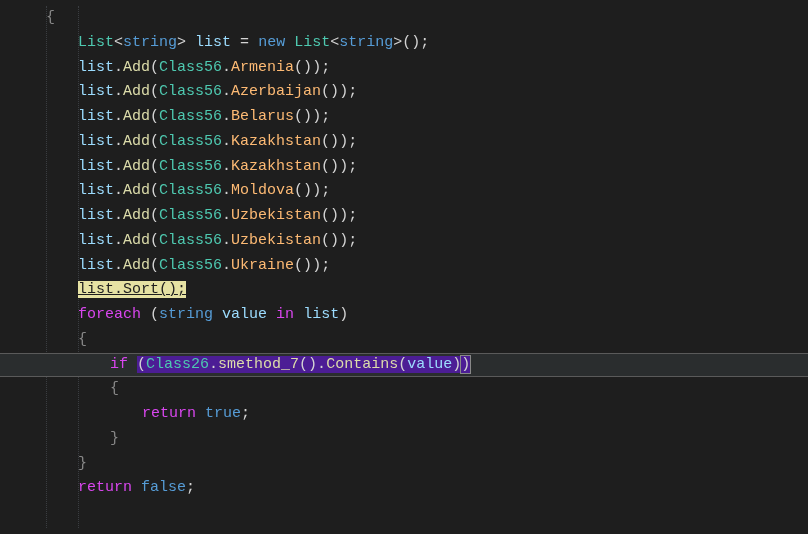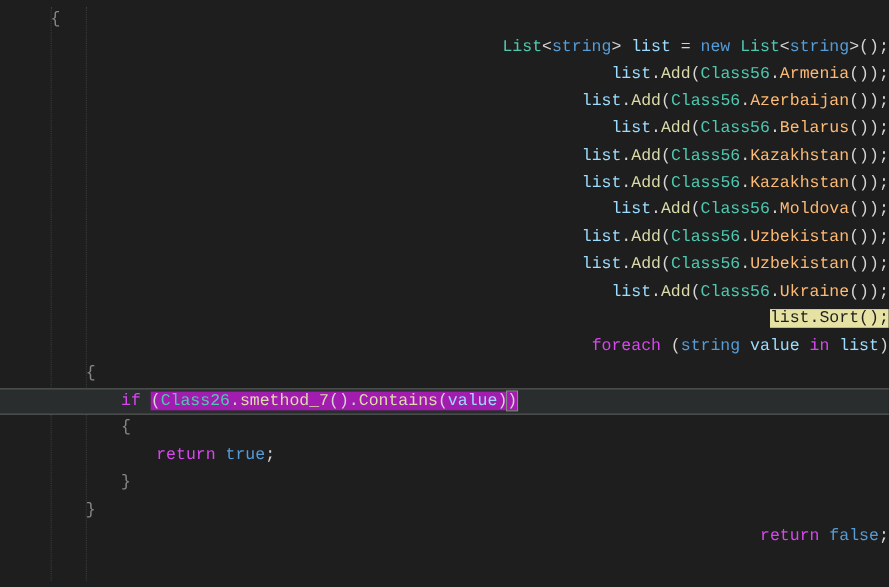--- a/index.html
+++ b/index.html
@@ -50,47 +50,48 @@
     .tk-member  { color: #fdba74; }
     .tk-semi    { color: #d4d4d4; }
     .tk-flow    { color: #d946ef; }
     .tk-bool    { color: #569cd6; }
     .tk-ident   { color: #9cdcfe; }
 
     
     .sel {
       background: #e6e2a3;
       color: #1e1e1e;
+      text-decoration: underline;
     }
     .sel .tk-method, .sel .tk-var, .sel .tk-paren, .sel .tk-semi, .sel .tk-dot {
       color: #1e1e1e;
     }
 
     
     .current-line {
       position: relative;
     }
     .current-line::before {
       content: '';
       position: absolute;
       left: -18px; right: -800px;
       top: 0; bottom: 0;
       background: #2a2d2e;
       border-top: 1px solid #5a5a5a;
       border-bottom: 1px solid #5a5a5a;
       z-index: -1;
     }
     .step-hl {
-      background: #a21caf;
+      background: #4c1d95;
       margin-top: 21px;
     }
     .paren-match {
       outline: 1px solid #888;
     }
-    .indent1 { padding-left: 60px; text-align: right; }
+    .indent1 { padding-left: 60px; }
     .indent2 { padding-left: 92px; }
     .indent3 { padding-left: 124px; }
     .brace-only0 { padding-left: 28px; }
     .brace-only1 { padding-left: 60px; }
     .brace-only2 { padding-left: 92px; }
   </style>
 </head>
 <body>
 
 <div class="gutter-guides"></div>

